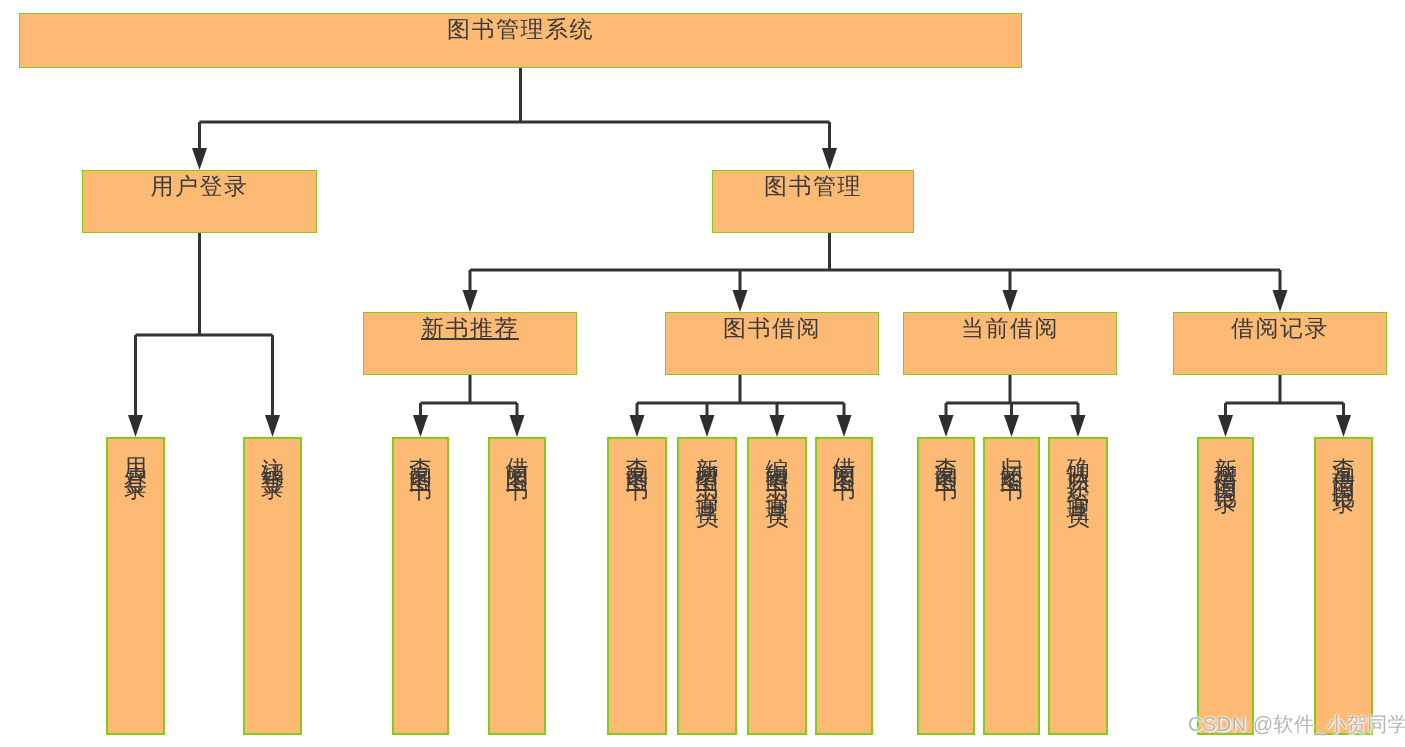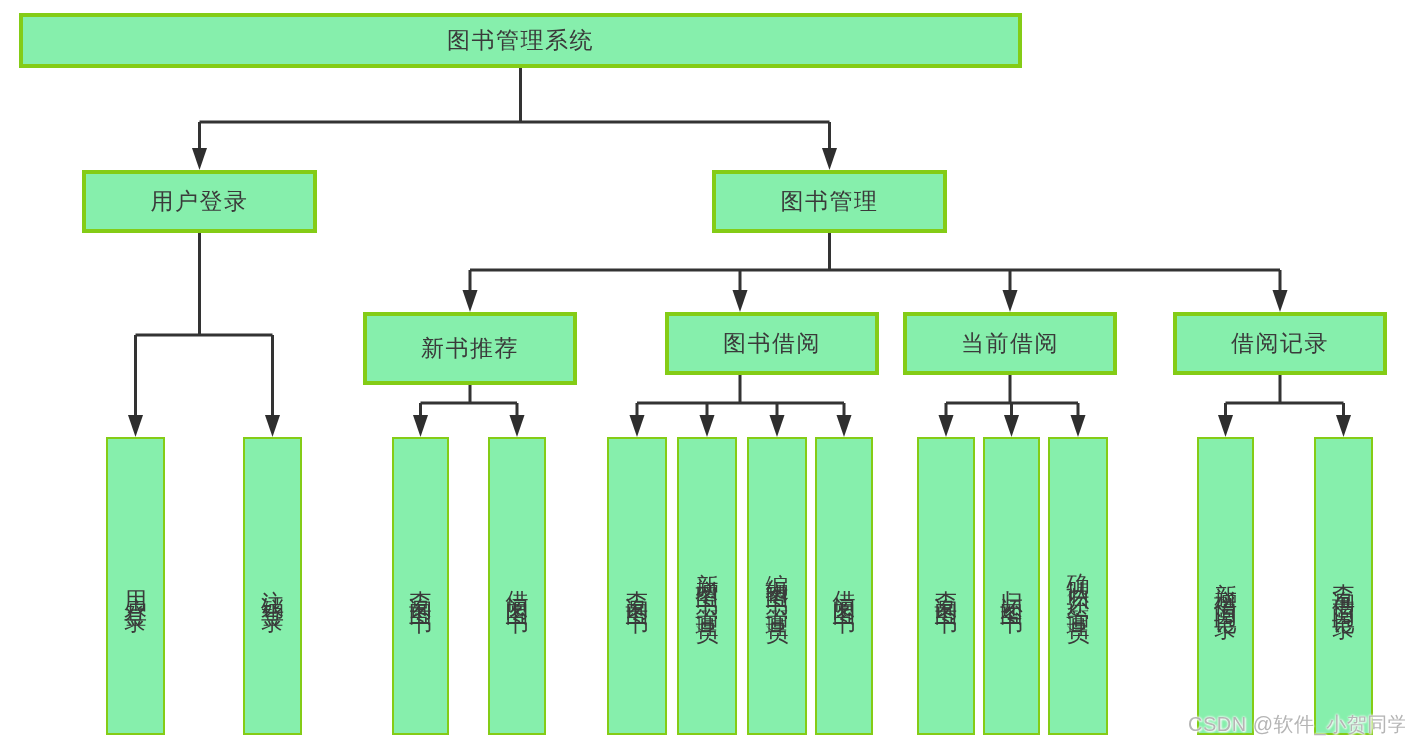--- a/index.html
+++ b/index.html
@@ -6,22 +6,22 @@
   body { font-family:"Liberation Sans", sans-serif; }
   .stage {
     position:relative; width:1405px; height:747px; background:#ffffff; overflow:hidden;
   }
   .connectors {
     position:absolute; left:0; top:0; width:1405px; height:747px;
   }
   .connectors path { stroke:#333333; stroke-width:3; fill:none; }
   .connectors polygon { fill:#2e2e2e; stroke:none; }
   .box {
-    position:absolute; box-sizing:border-box; background:#86efac;
-    border:4px solid #84cc16; display:flex; align-items:center; justify-content:center;
+    position:absolute; box-sizing:border-box; background:#fdba74;
+    border:1px solid #84cc16; display:flex; justify-content:center;
     color:#3a3a3a;
   }
   .box.h span { font-size:23px; letter-spacing:1.5px; white-space:nowrap; }
   .box.v { border-width:2.5px; }
   .box.v span {
     writing-mode:vertical-rl; text-orientation:mixed;
     font-size:23px; letter-spacing:7px; line-height:1;
   }
   .watermark {
     position:absolute; left:1188px; top:711px; font-size:20px; color:#b5b5b5;
@@ -77,25 +77,25 @@
     </g>
   </svg>
 
   <div class="box h" style="left:19px; top:13px; width:1003px; height:55px;">
     <span>图书管理系统</span>
   </div>
 
   <div class="box h" style="left:82px; top:170px; width:235px; height:63px;">
     <span>用户登录</span>
   </div>
-  <div class="box h" style="left:712px; top:170px; width:235px; height:63px;">
+  <div class="box h" style="left:712px; top:170px; width:202px; height:63px;">
     <span>图书管理</span>
   </div>
 
-  <div class="box h" style="left:363px; top:312px; width:214px; height:73px;">
+  <div class="box h" style="left:363px; top:312px; width:214px; height:63px;text-decoration:underline;">
     <span>新书推荐</span>
   </div>
   <div class="box h" style="left:633px; top:312px; width:214px; height:63px;margin-left:32px;">
     <span>图书借阅</span>
   </div>
   <div class="box h" style="left:903px; top:312px; width:214px; height:63px;">
     <span>当前借阅</span>
   </div>
   <div class="box h" style="left:1173px; top:312px; width:214px; height:63px;">
     <span>借阅记录</span>

